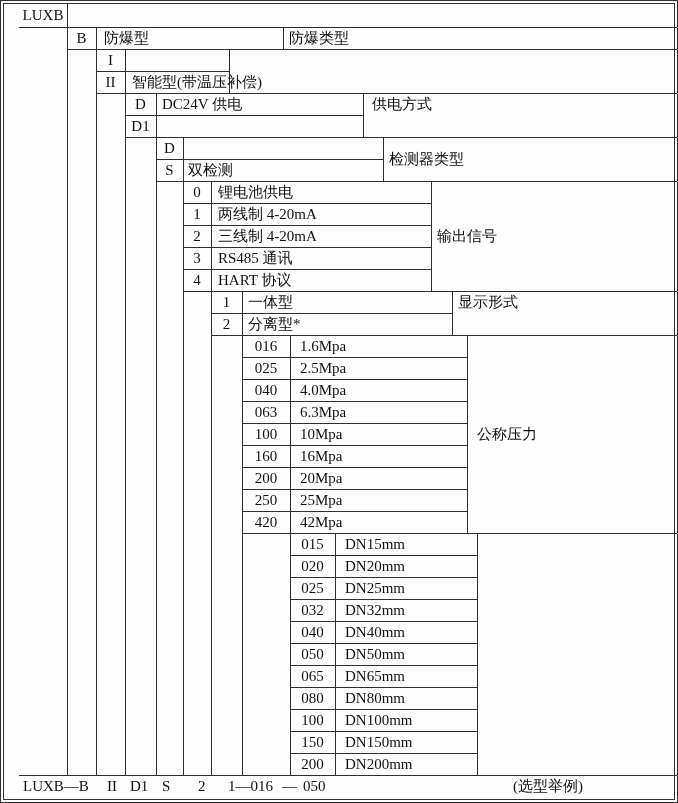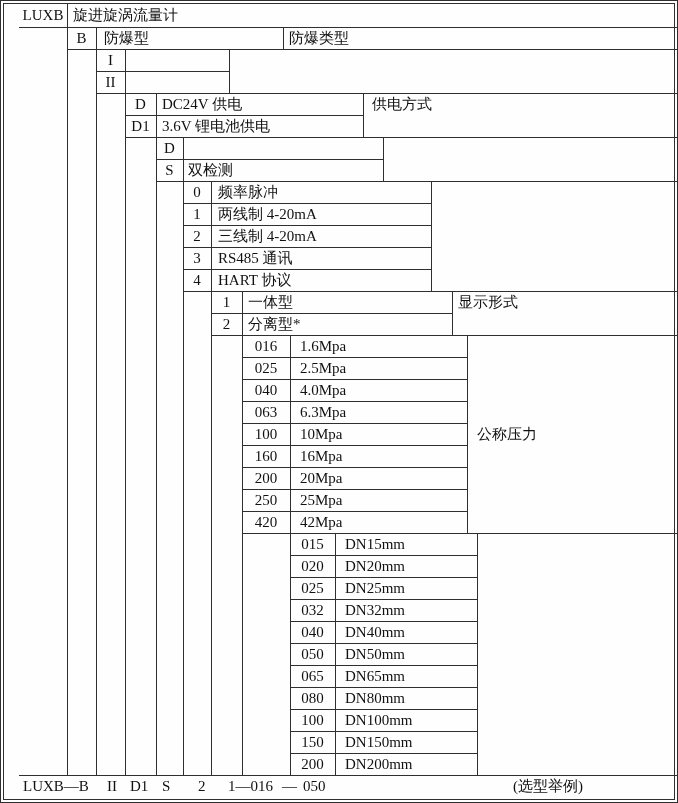--- a/index.html
+++ b/index.html
@@ -77,49 +77,50 @@
     <div class="hl" style="top:618px;left:271px;width:187px"></div>
     <div class="hl" style="top:640px;left:271px;width:187px"></div>
     <div class="hl" style="top:662px;left:271px;width:187px"></div>
     <div class="hl" style="top:684px;left:271px;width:187px"></div>
     <div class="hl" style="top:706px;left:271px;width:187px"></div>
     <div class="hl" style="top:728px;left:271px;width:187px"></div>
     <div class="hl" style="top:750px;left:271px;width:187px"></div>
     <div class="hl" style="top:772px;left:0;width:670px"></div>
 
     <div class="t code title-row" style="left:0;top:0;width:48px">LUXB</div>
-    <div class="t title-row" style="left:54px;top:0">旋进旋涡流量计</div>
 
     <div class="t code" style="left:48px;top:24px;width:29px">B</div>
     <div class="t" style="left:85px;top:24px">防爆型</div>
     <div class="t" style="left:270px;top:24px">防爆类型</div>
 
     <div class="t code" style="left:77px;top:46px;width:29px">I</div>
     <div class="t code" style="left:77px;top:68px;width:29px">II</div>
+    <div class="t" style="left:113px;top:68px">智能型(带温压补偿)</div>
 
     <div class="t code" style="left:106px;top:90px;width:31px">D</div>
     <div class="t" style="left:143px;top:90px">DC24V 供电</div>
     <div class="t code" style="left:106px;top:112px;width:31px">D1</div>
-    <div class="t" style="left:143px;top:112px">3.6V 锂电池供电</div>
     <div class="lbl" style="left:353px;top:90px;height:22px">供电方式</div>
 
     <div class="t code" style="left:137px;top:134px;width:27px">D</div>
     <div class="t code" style="left:137px;top:156px;width:27px">S</div>
     <div class="t" style="left:169px;top:156px">双检测</div>
+    <div class="lbl" style="left:370px;top:134px;height:44px">检测器类型</div>
 
     <div class="t code" style="left:164px;top:178px;width:28px">0</div>
-    <div class="t" style="left:199px;top:178px">频率脉冲</div>
+    <div class="t" style="left:199px;top:178px">锂电池供电</div>
     <div class="t code" style="left:164px;top:200px;width:28px">1</div>
     <div class="t" style="left:199px;top:200px">两线制 4-20mA</div>
     <div class="t code" style="left:164px;top:222px;width:28px">2</div>
     <div class="t" style="left:199px;top:222px">三线制 4-20mA</div>
     <div class="t code" style="left:164px;top:244px;width:28px">3</div>
     <div class="t" style="left:199px;top:244px">RS485 通讯</div>
     <div class="t code" style="left:164px;top:266px;width:28px">4</div>
     <div class="t" style="left:199px;top:266px">HART 协议</div>
+    <div class="lbl" style="left:418px;top:178px;height:110px">输出信号</div>
 
     <div class="t code" style="left:192px;top:288px;width:31px">1</div>
     <div class="t" style="left:229px;top:288px">一体型</div>
     <div class="t code" style="left:192px;top:310px;width:31px">2</div>
     <div class="t" style="left:229px;top:310px">分离型*</div>
     <div class="lbl" style="left:439px;top:288px;height:22px">显示形式</div>
 
     <div class="t code" style="left:223px;top:332px;width:48px">016</div>
     <div class="t" style="left:281px;top:332px">1.6Mpa</div>
     <div class="t code" style="left:223px;top:354px;width:48px">025</div>

